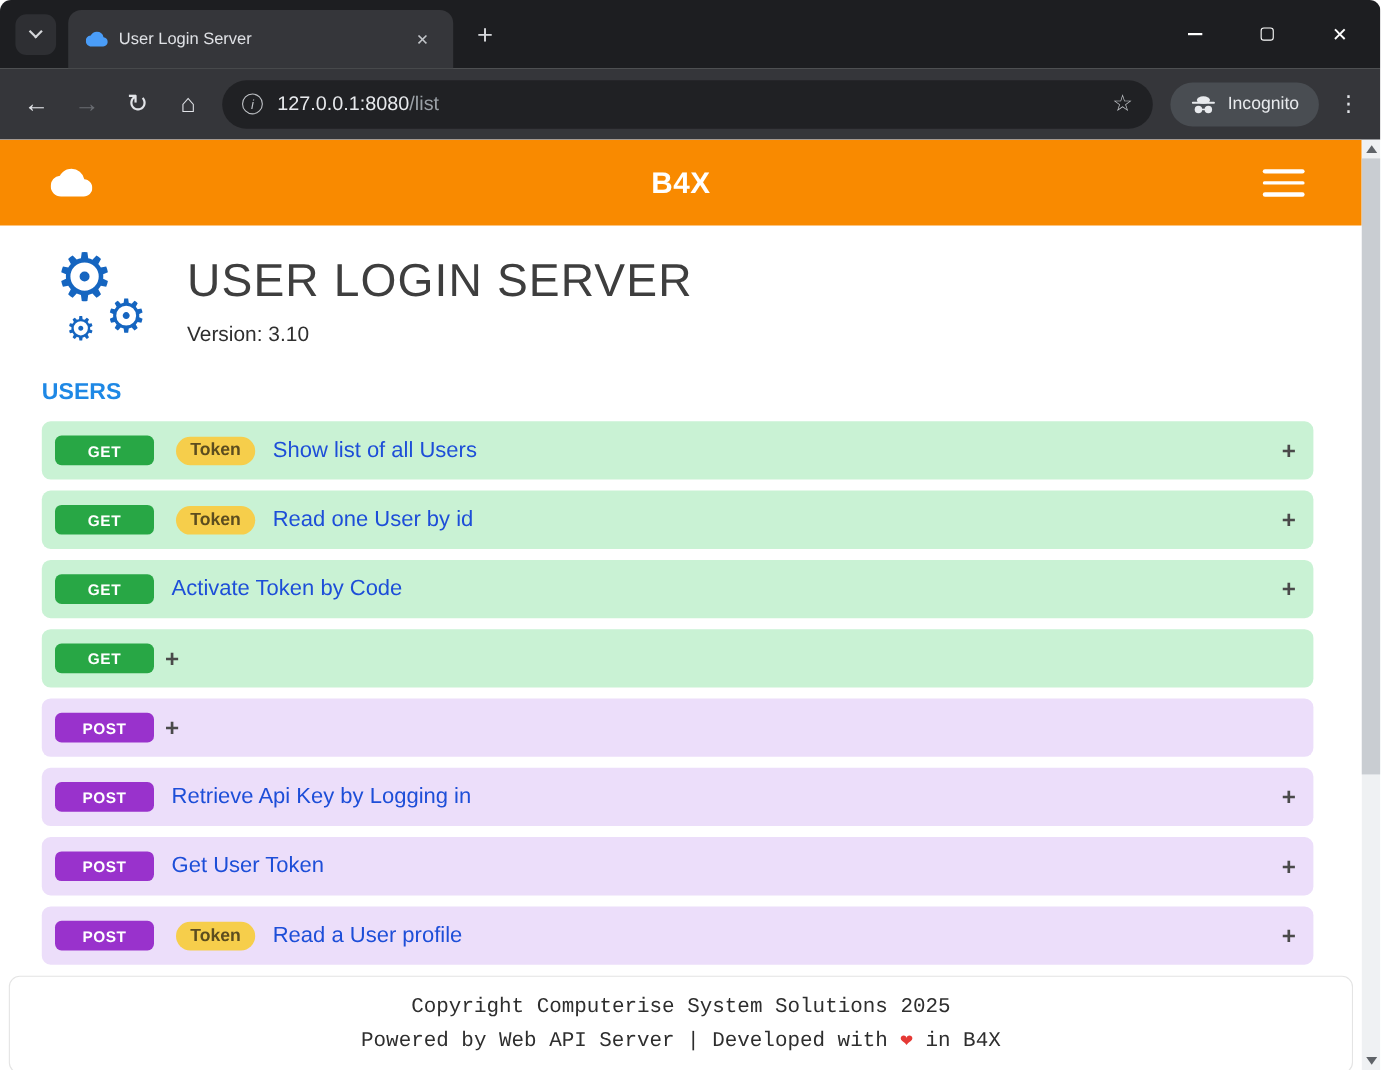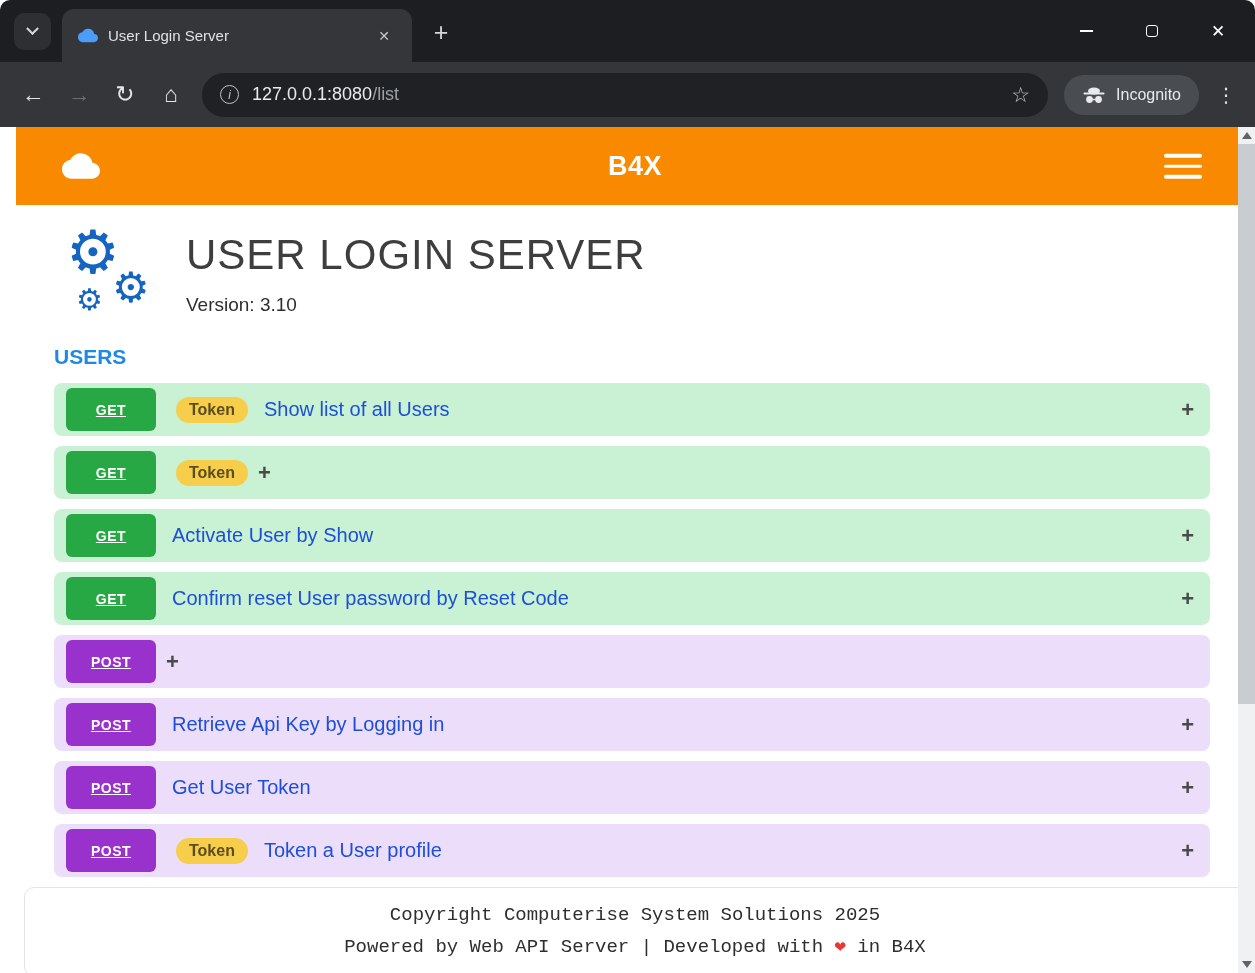--- a/index.html
+++ b/index.html
@@ -58,21 +58,21 @@
   .url-path { color: #9AA0A6; }
   .star { margin-left: auto; font-size: 21px; color: #C3C6CA; cursor: pointer; }
   .incognito-chip {
     height: 40px; border-radius: 21px; background: #494D52;
     display: flex; align-items: center; gap: 10px; padding: 0 18px; margin: 0 8px;
     color: #E8EAED; font-size: 16px; flex: 0 0 auto;
   }
   .kebab { width: 38px; height: 46px; display: flex; align-items: center; justify-content: center; color: #E2E4E8; font-size: 20px; cursor: pointer; }
 
   
-  .page { position: absolute; top: 127px; left: 16px; width: 1238px; height: 846px; background: #FFF; overflow: hidden; }
+  .page { position: absolute; top: 127px; left: 0; width: 1238px; height: 846px; background: #FFF; overflow: hidden; }
   .site-header { height: 78px; background: var(--header-orange, #F98A00); position: relative; display: flex; align-items: center; }
   .header-cloud { position: absolute; left: 46px; top: 24px; }
   .brand { width: 100%; text-align: center; color: #FFF; font-size: 27px; font-weight: bold; letter-spacing: 0.5px; }
   .hamburger { position: absolute; right: 52px; top: 50%; transform: translateY(-50%); display: flex; flex-direction: column; gap: 7px; cursor: pointer; }
   .hamburger span { width: 38px; height: 3.5px; background: #FFF; border-radius: 2px; }
 
   .content { padding: 22px 44px 0 38px; }
   .title-row { display: flex; align-items: flex-start; }
   .gears { position: relative; width: 118px; height: 104px; color: var(--gear-blue, #1565C0); flex: 0 0 auto; }
   .gear { position: absolute; line-height: 1; }
@@ -84,23 +84,23 @@
   .version { font-size: 19px; color: #2F2F2F; margin-top: 15px; }
   .section-heading { color: var(--section-blue, #1E88E5); font-size: 21px; font-weight: bold; margin: 14px 0 14px; }
 
   .endpoint-row {
     height: 53px; border-radius: 8px; display: flex; align-items: center;
     padding: 0 16px 0 12px; margin-bottom: 10px;
   }
   .row-get { background: var(--get-row-bg, #C9F2D4); }
   .row-post { background: var(--post-row-bg, #ECDEFA); }
   .method-badge {
-    width: 90px; height: 43px; border-radius: 6px; color: #FFF;
+    width: 90px; height: 27px; border-radius: 6px; color: #FFF;
     font-size: 14px; font-weight: bold; letter-spacing: 0.5px;
-    display: flex; align-items: center; justify-content: center; flex: 0 0 auto; text-decoration: underline;
+    display: flex; align-items: center; justify-content: center; flex: 0 0 auto;
   }
   .badge-get { background: var(--get-badge, #28A745); }
   .badge-post { background: var(--post-badge, #9932CC); }
   .token-badge {
     background: var(--token-bg, #F6CE4B); color: #5C4D1F;
     font-size: 16px; font-weight: bold; height: 26px; border-radius: 13px;
     padding: 0 13px; display: flex; align-items: center; margin-left: 20px; flex: 0 0 auto;
   }
   .endpoint-label { font-size: 20px; color: #1d4ed8; margin-left: 16px; flex: 1; }
   .expand-icon { font-size: 22px; font-weight: bold; color: #4A4A4A; cursor: pointer; padding-left: 10px; }
@@ -208,34 +208,34 @@
   <div class="endpoint-row row-get">
     <span class="method-badge badge-get">GET</span>
     <span class="token-badge">Token</span>
     <span class="endpoint-label">Show list of all Users</span>
     <span class="expand-icon">+</span>
   </div>
 
   <div class="endpoint-row row-get">
     <span class="method-badge badge-get">GET</span>
     <span class="token-badge">Token</span>
-    <span class="expand-icon">+</span>
-  </div>
-
-  <div class="endpoint-row row-get">
-    <span class="method-badge badge-get">GET</span>
-
-    <span class="endpoint-label">Activate User by Show</span>
-    <span class="expand-icon">+</span>
-  </div>
-
-  <div class="endpoint-row row-get">
-    <span class="method-badge badge-get">GET</span>
-
-    <span class="endpoint-label">Confirm reset User password by Reset Code</span>
+    <span class="endpoint-label">Read one User by id</span>
+    <span class="expand-icon">+</span>
+  </div>
+
+  <div class="endpoint-row row-get">
+    <span class="method-badge badge-get">GET</span>
+
+    <span class="endpoint-label">Activate Token by Code</span>
+    <span class="expand-icon">+</span>
+  </div>
+
+  <div class="endpoint-row row-get">
+    <span class="method-badge badge-get">GET</span>
+
     <span class="expand-icon">+</span>
   </div>
 
   <div class="endpoint-row row-post">
     <span class="method-badge badge-post">POST</span>
 
     <span class="expand-icon">+</span>
   </div>
 
   <div class="endpoint-row row-post">
@@ -248,21 +248,21 @@
   <div class="endpoint-row row-post">
     <span class="method-badge badge-post">POST</span>
 
     <span class="endpoint-label">Get User Token</span>
     <span class="expand-icon">+</span>
   </div>
 
   <div class="endpoint-row row-post">
     <span class="method-badge badge-post">POST</span>
     <span class="token-badge">Token</span>
-    <span class="endpoint-label">Token a User profile</span>
+    <span class="endpoint-label">Read a User profile</span>
     <span class="expand-icon">+</span>
   </div>
 </div>
     </div>
 
     <div class="page-footer">
       <div class="f-line">Copyright Computerise System Solutions 2025</div>
       <div class="f-line">
         <span>Powered by Web API Server | Developed with</span>
         <span class="heart">❤</span>

